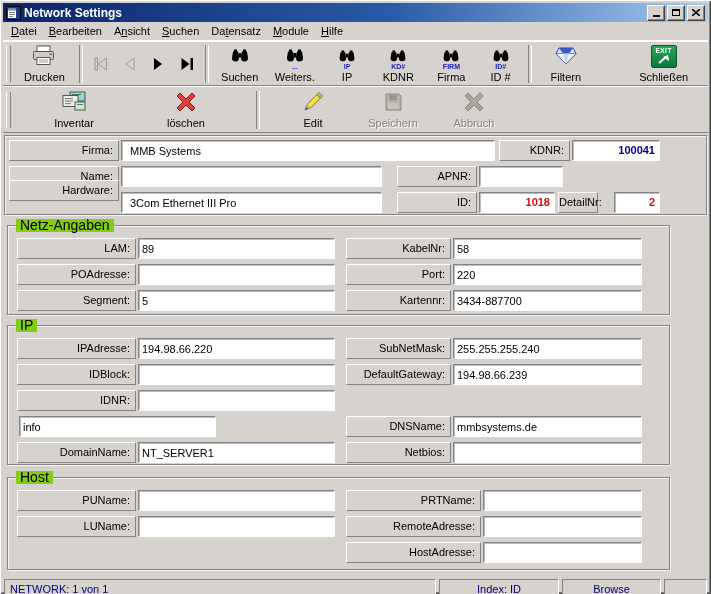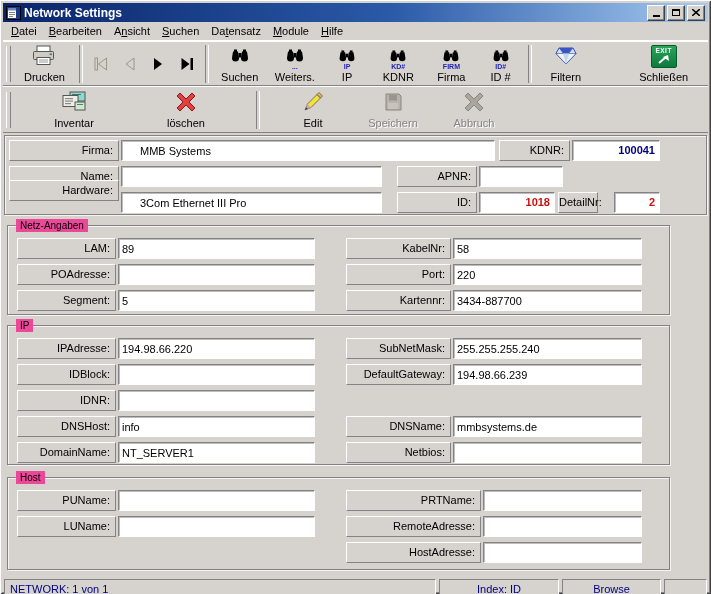--- a/index.html
+++ b/index.html
@@ -28,32 +28,32 @@
   .iconwrap{position:relative;height:23px;display:flex;align-items:center;justify-content:center;}
   .sub{position:absolute;bottom:-2px;left:50%;transform:translateX(-50%);font-size:7px;font-weight:bold;color:#2222bb;line-height:7px;letter-spacing:0;}
   .navbtn{width:29px;height:27px;display:flex;align-items:center;justify-content:center;}
   .dis{color:#848284;text-shadow:1px 1px 0 #ffffff;}
   
   .etch{border:1px solid #848284;box-shadow:inset 1px 1px 0 rgba(255,255,255,.75), 1px 1px 0 rgba(255,255,255,.75);}
   .topbox{position:relative;margin:2px 1px 0 1px;height:78px;}
   .pl{position:absolute;height:21px;box-sizing:border-box;background:#d6d3ce;border:1px solid;border-color:#ffffff #848284 #848284 #ffffff;
       font-size:11px;text-align:right;padding:3px 5px 0 0;color:#000;white-space:nowrap;}
   .ti{position:absolute;height:21px;box-sizing:border-box;background:#fff;border:1px solid;border-color:#848284 #ffffff #ffffff #848284;
-      box-shadow:inset 1px 1px 0 rgba(66,65,66,.35);font-size:11px;padding:0 18px;margin:0;}
+      box-shadow:inset 1px 1px 0 rgba(66,65,66,.35);font-size:11px;padding:0 8px;margin:0;}
   .vbox{position:absolute;height:21px;box-sizing:border-box;background:#fff;border:1px solid;border-color:#848284 #ffffff #ffffff #848284;
       box-shadow:inset 1px 1px 0 rgba(66,65,66,.35);font-size:11px;line-height:19px;text-align:right;padding:0 4px;font-weight:bold;}
   .navy{color:#000080;}
   .red{color:#cc1111;}
   
   .group{position:relative;margin:10px 0 0 4px;width:663px;box-sizing:border-box;}
-  .legend{position:absolute;top:-7px;left:8px;background:#ec4899;padding:0 4px;font-size:10px;line-height:13px;}
+  .legend{position:absolute;top:-7px;left:8px;background:#84cc16;padding:0 4px;font-size:14px;line-height:13px;}
   .col-l{position:absolute;top:12px;left:9px;}
   .col-r{position:absolute;top:12px;left:338px;}
   .frow{display:flex;margin-bottom:5px;height:21px;}
-  .fl{width:99px;height:21px;box-sizing:border-box;background:#d6d3ce;border:1px solid;border-color:#ffffff #848284 #848284 #ffffff;
+  .fl{width:119px;height:21px;box-sizing:border-box;background:#d6d3ce;border:1px solid;border-color:#ffffff #848284 #848284 #ffffff;
       font-size:11px;text-align:right;padding:3px 5px 0 0;white-space:nowrap;}
   .fi{width:197px;height:21px;box-sizing:border-box;background:#fff;border:1px solid;border-color:#848284 #ffffff #ffffff #848284;
       box-shadow:inset 1px 1px 0 rgba(66,65,66,.35);font-size:11px;padding:0 3px;margin:0 0 0 2px;}
   .col-r .fl{width:105px;}
   .col-r .fi{width:189px;}
   .host .col-r .fl{width:135px;}
   .host .col-r .fi{width:159px;}
   .spacer{height:26px;}
   
   .statusbar{display:flex;gap:3px;margin:9px 1px 0 1px;height:20px;}
@@ -367,21 +367,20 @@
         </div>
       <div class="frow">
           <span class="fl">IDBlock:</span>
           <input class="fi" value="" style="">
         </div>
       <div class="frow">
           <span class="fl">IDNR:</span>
           <input class="fi" value="" style="">
         </div>
       <div class="frow">
-          <span class="fl">DNSHost:</span>
           <input class="fi" value="info" style="">
         </div>
       <div class="frow">
           <span class="fl">DomainName:</span>
           <input class="fi" value="NT_SERVER1" style="">
         </div>
     </div>
     <div class="col-r">
       <div class="frow">
           <span class="fl">SubNetMask:</span>

